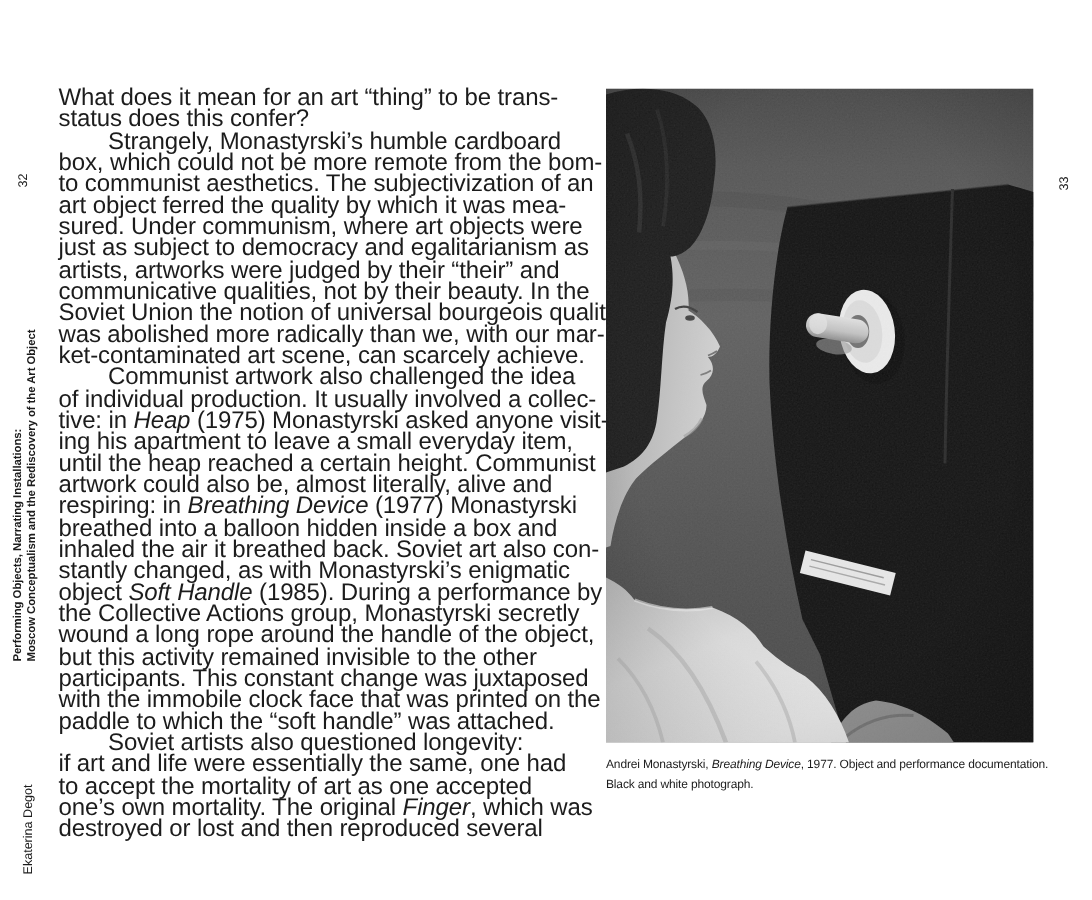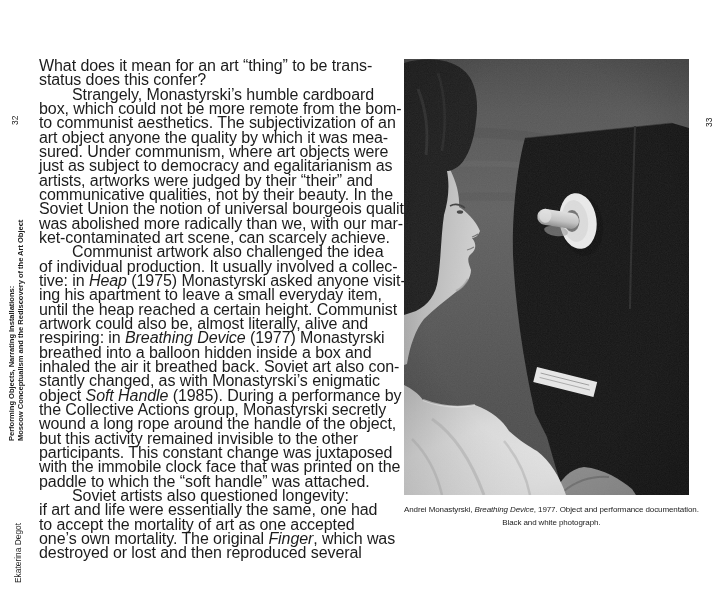--- a/index.html
+++ b/index.html
@@ -28,21 +28,20 @@
   .margin-author{left:13px;top:583px;font-size:8.4px;}
   .pagenum-left{left:10px;top:125px;font-size:8.4px;}
   .pagenum-right{left:704px;top:127px;font-size:8.4px;}
   
   .photo{position:absolute;left:404px;top:59px;width:285px;height:436px;}
   .photo svg{display:block;width:285px;height:436px;}
   .caption{
     position:absolute;left:404px;top:504px;
     font-size:8px;line-height:12.5px;letter-spacing:-0.1px;
     white-space:nowrap;
-    text-align:center;
   }
 </style>
 </head>
 <body>
 
 <div>
   <div class="v pagenum-left">32</div>
 
   <div class="v margin-title">
     <div>Performing Objects, Narrating Installations:</div>
@@ -53,21 +52,21 @@
 
   <div class="article">
       <div class="para">
         <div class="line">What does it mean for an art “thing” to be trans-</div>
         <div class="line">status does this confer?</div>
       </div>
       <div class="para indented">
         <div class="line">Strangely, Monastyrski’s humble cardboard</div>
         <div class="line">box, which could not be more remote from the bom-</div>
         <div class="line">to communist aesthetics. The subjectivization of an</div>
-        <div class="line">art object anyone the quality by which it was mea-</div>
+        <div class="line">art object ferred the quality by which it was mea-</div>
         <div class="line">sured. Under communism, where art objects were</div>
         <div class="line">just as subject to democracy and egalitarianism as</div>
         <div class="line">artists, artworks were judged by their “their” and</div>
         <div class="line">communicative qualities, not by their beauty. In the</div>
         <div class="line">Soviet Union the notion of universal bourgeois quality</div>
         <div class="line">was abolished more radically than we, with our mar-</div>
         <div class="line">ket-contaminated art scene, can scarcely achieve.</div>
       </div>
       <div class="para indented">
         <div class="line">Communist artwork also challenged the idea</div>

